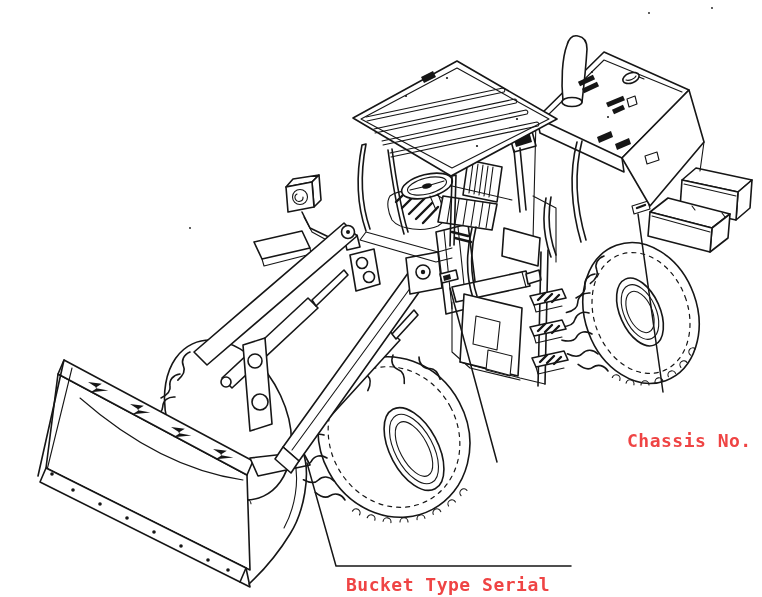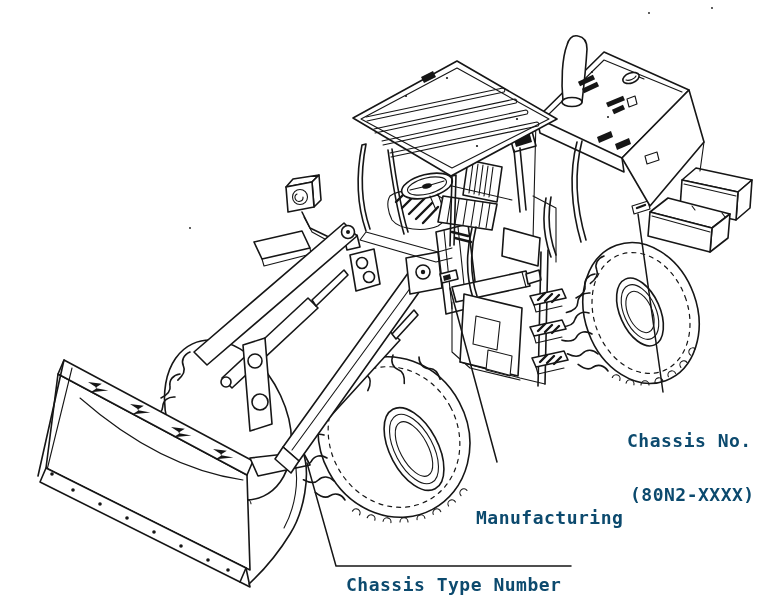--- a/index.html
+++ b/index.html
@@ -12,21 +12,21 @@
   .dw{stroke:#161616;fill:none;stroke-width:1.6;stroke-linecap:round;stroke-linejoin:round;}
   .f{fill:#ffffff;}          
   .k{fill:#161616;stroke:none;} 
   .thin{stroke-width:1.1;}
   .thick{stroke-width:2.4;}
   .vent{stroke-width:5;stroke-linecap:butt;}
   .dash{stroke-dasharray:4 5;stroke-width:1.2;}
   .lead{stroke-width:1.5;}
   .callout{
     position:absolute;font-size:18px;font-weight:700;line-height:18px;
-    letter-spacing:0.5px;white-space:pre;color:#0c4a6e;
+    letter-spacing:0.5px;white-space:pre;color:#ef4444;
   }
   .callout .ln{white-space:pre;}
   #cal-manufacturing{width:286px;overflow:hidden;}
 </style>
 </head>
 <body>
 
 <div class="stage">
 
 <svg width="762" height="597" viewBox="0 0 762 597">
@@ -335,25 +335,23 @@
     <circle class="k" cx="190" cy="228" r="0.9"></circle>
   </g>
 
   <path class="dw lead" d="M638,214 L663,392"></path>
   <path class="dw lead" d="M450,288 L497,462"></path>
   <path class="dw lead" d="M307,463 L336,566 L571,566"></path>
 </svg>
 
 <div class="callout" id="cal-chassis" style="left:627px;top:396px;">
   <div class="ln">Chassis No.</div>
-  <div class="ln" style="padding-left:3px;">(80N2-XXXX)</div>
 </div>
 
 <div class="callout" id="cal-manufacturing" style="left:476px;top:473px;">
-  <div class="ln">Manufacturing</div>
   
 </div>
 
 <div class="callout" id="cal-bucket" style="left:346px;top:540px;">
-  <div class="ln">Chassis Type Number</div>
+  <div class="ln">Bucket Type Serial</div>
 </div>
 
 </div>
 
 </body></html>

